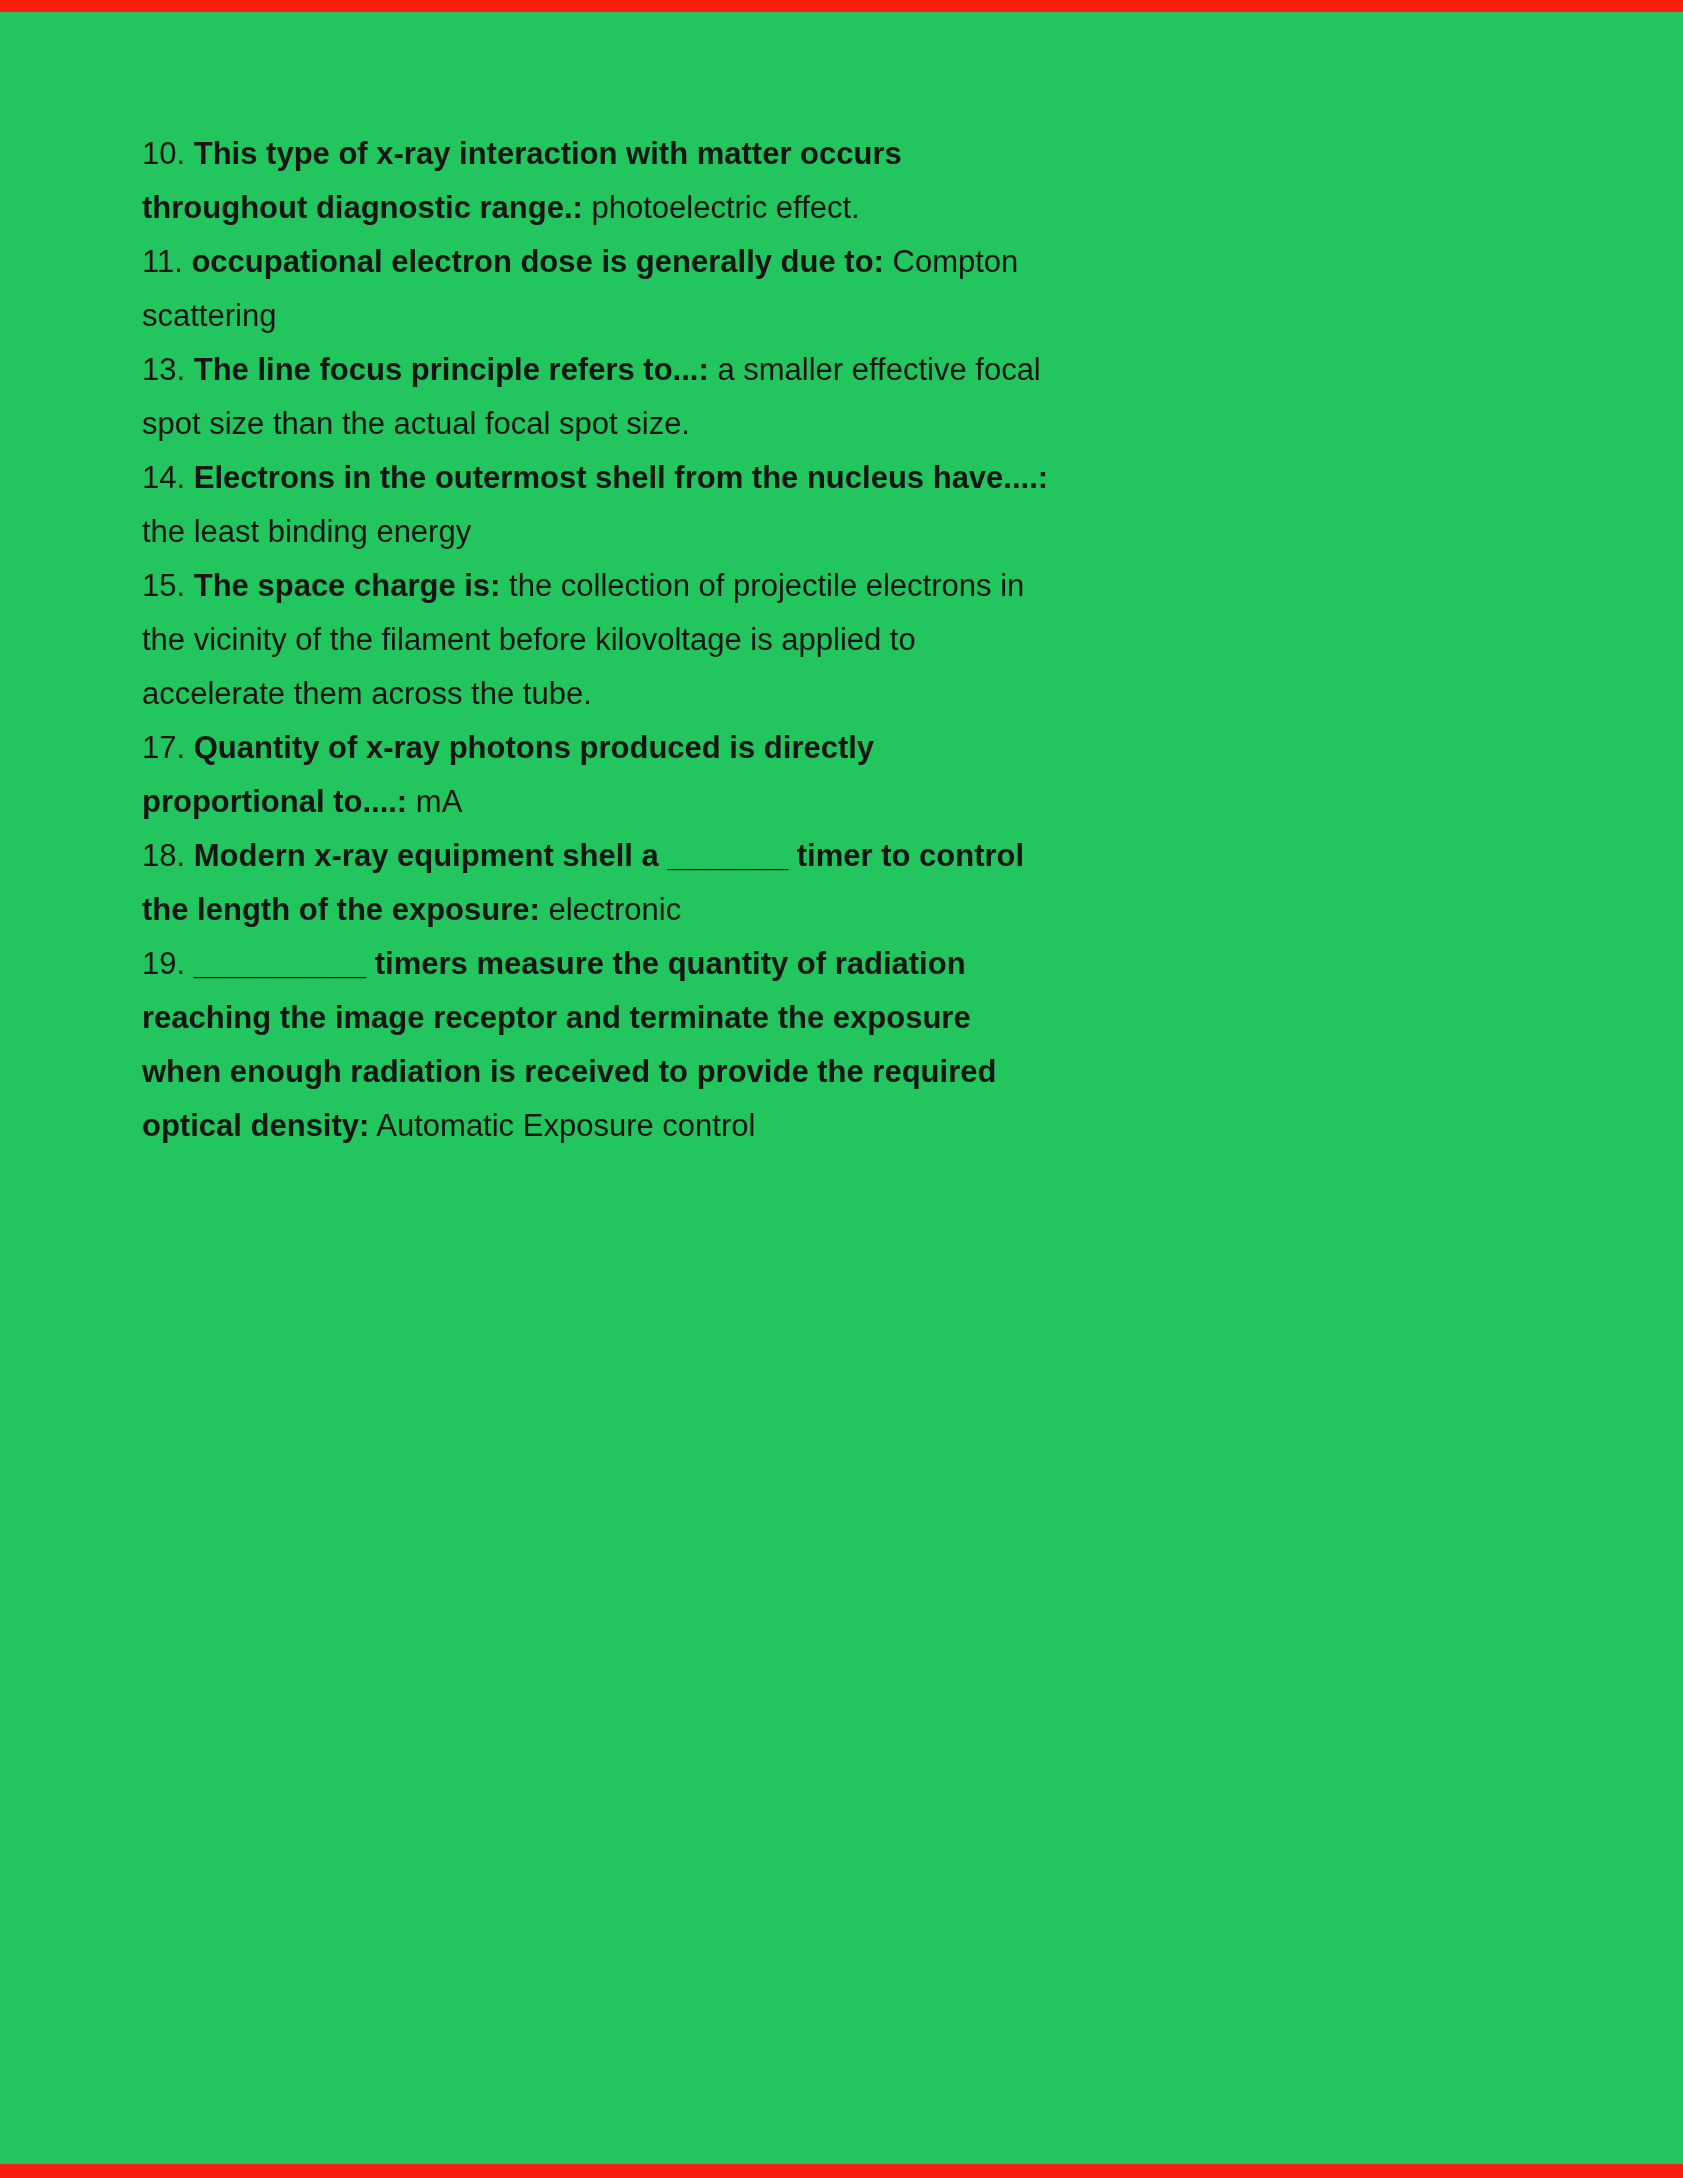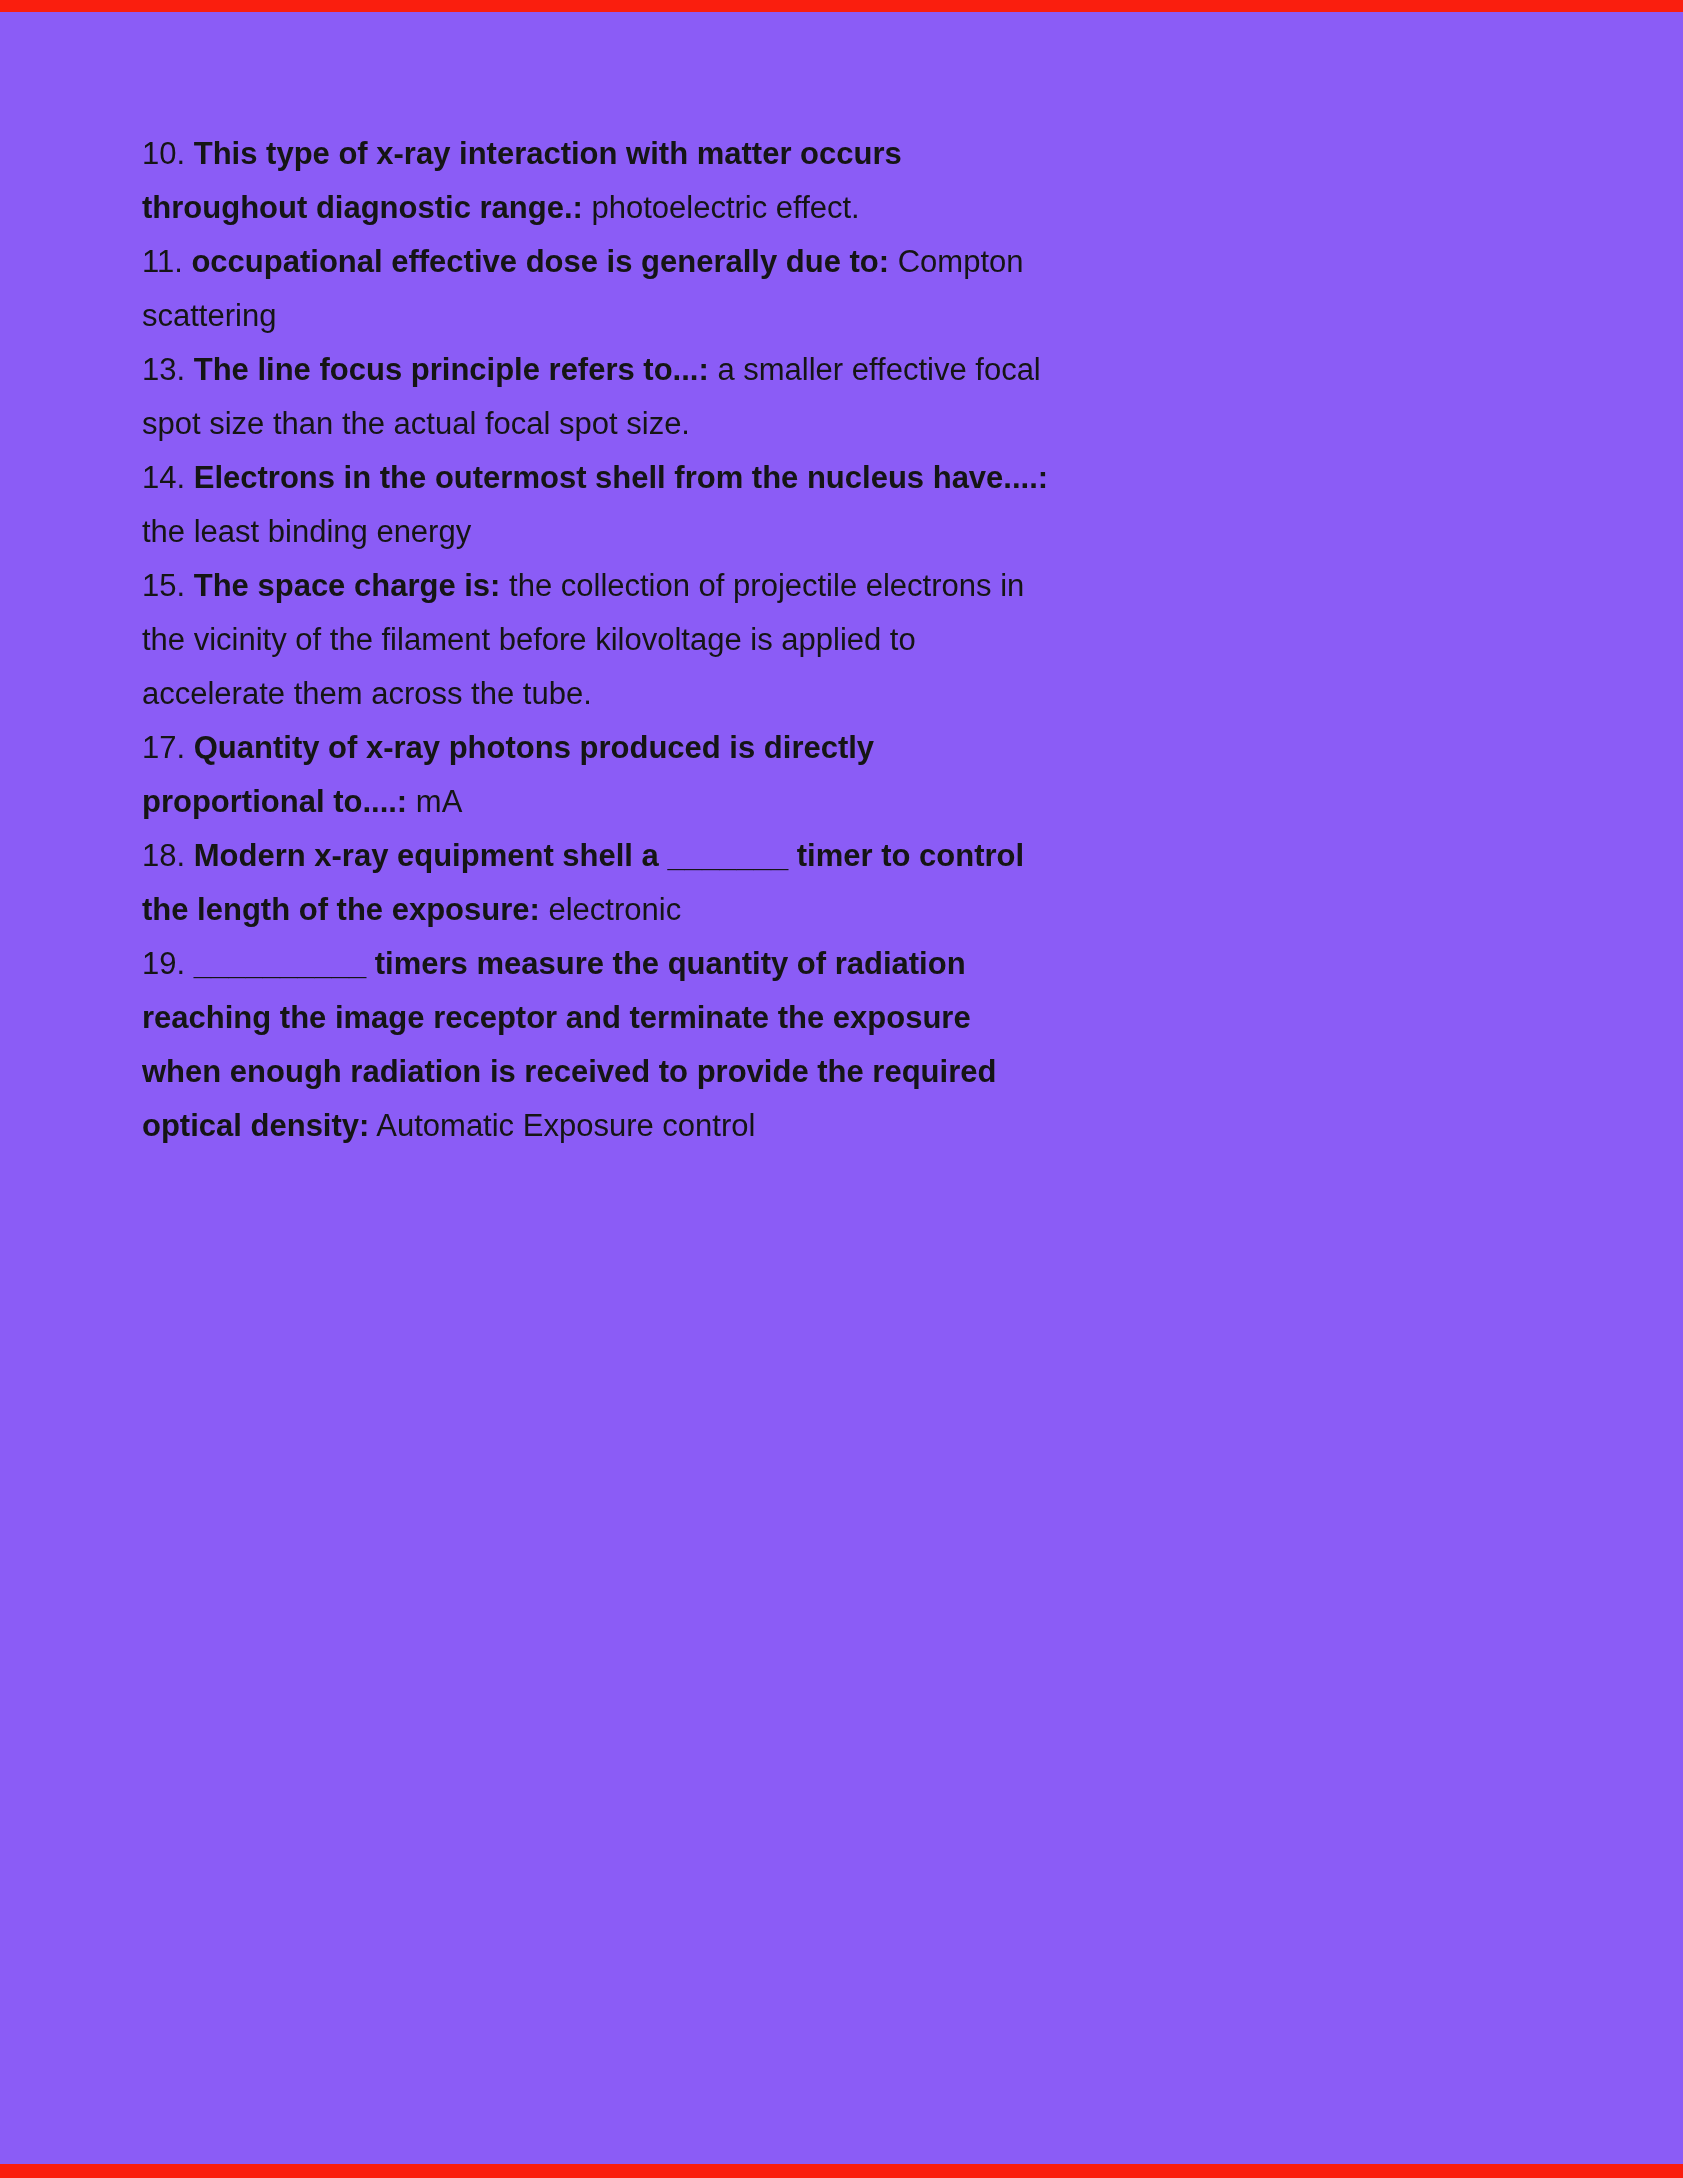--- a/index.html
+++ b/index.html
@@ -4,21 +4,21 @@
 <style>
   * { margin: 0; padding: 0; box-sizing: border-box; }
   html, body {
     background: #ffffff;
     font-family: "Liberation Sans", sans-serif;
   }
   .page {
     position: relative;
     width: 1683px;
     height: 2178px;
-    background: #8b5cf6;
+    background: #22c55e;
     overflow: hidden;
   }
   .red-bar {
     position: absolute;
     left: 0;
     width: 100%;
     background: var(--accent, #fa1e0e);
   }
   .red-bar.top { top: 0; height: 12px; }
   .red-bar.bottom { bottom: 0; height: 14px; }
@@ -43,21 +43,21 @@
     font-weight: 400;
   }
 </style>
 </head>
 <body>
 
 <div class="page">
   <div class="red-bar top"></div>
   <main class="content">
       <p class="qa-item"><span class="num">10.</span> <strong class="q">This type of x-ray interaction with matter occurs throughout diagnostic range.:</strong> <span class="ans">photoelectric effect.</span></p>
-      <p class="qa-item"><span class="num">11.</span> <strong class="q">occupational effective dose is generally due to:</strong> <span class="ans">Compton scattering</span></p>
+      <p class="qa-item"><span class="num">11.</span> <strong class="q">occupational electron dose is generally due to:</strong> <span class="ans">Compton scattering</span></p>
       <p class="qa-item"><span class="num">13.</span> <strong class="q">The line focus principle refers to...:</strong> <span class="ans">a smaller effective focal spot size than the actual focal spot size.</span></p>
       <p class="qa-item"><span class="num">14.</span> <strong class="q">Electrons in the outermost shell from the nucleus have....:</strong> <span class="ans">the least binding energy</span></p>
       <p class="qa-item"><span class="num">15.</span> <strong class="q">The space charge is:</strong> <span class="ans">the collection of projectile electrons in the vicinity of the filament before kilovoltage is applied to accelerate them across the tube.</span></p>
       <p class="qa-item"><span class="num">17.</span> <strong class="q">Quantity of x-ray photons produced is directly proportional to....:</strong> <span class="ans">mA</span></p>
       <p class="qa-item"><span class="num">18.</span> <strong class="q">Modern x-ray equipment shell a _______ timer to control the length of the exposure:</strong> <span class="ans">electronic</span></p>
       <p class="qa-item"><span class="num">19.</span> <strong class="q">__________ timers measure the quantity of radiation reaching the image receptor and terminate the exposure when enough radiation is received to provide the required optical density:</strong> <span class="ans">Automatic Exposure control</span></p>
     </main>
   <div class="red-bar bottom"></div>
 </div>
 

